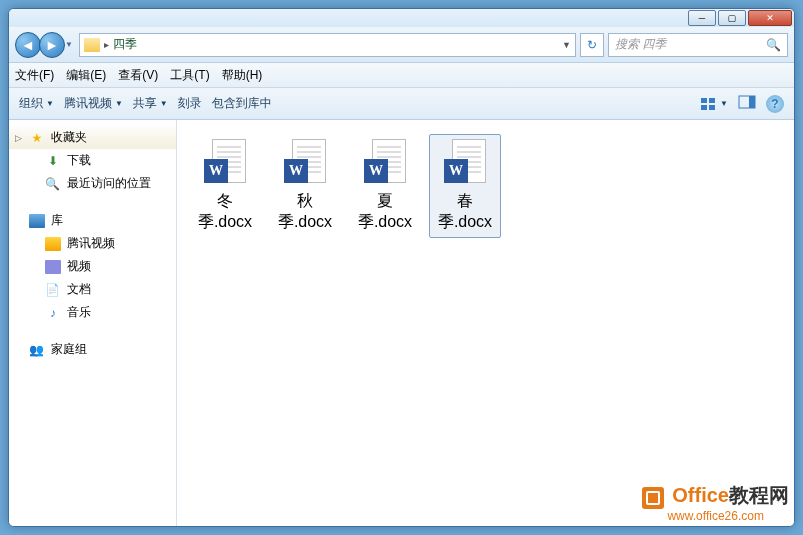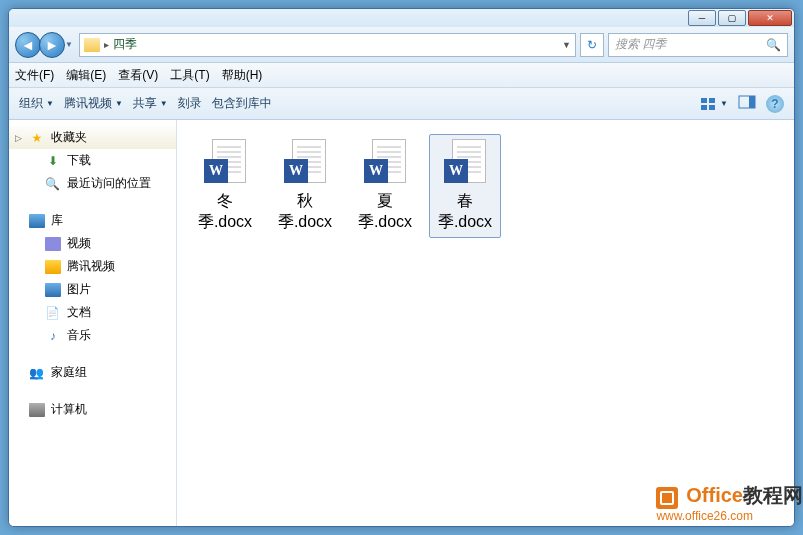--- a/index.html
+++ b/index.html
@@ -68,24 +68,24 @@
 .file-icon { width: 42px; height: 48px; position: relative; }
 .file-icon .page { position: absolute; width: 34px; height: 44px; background: #fff; border: 1px solid #bbb; top: 0; right: 0; }
 .file-icon .page::before { content:""; position: absolute; top: 6px; left: 4px; right: 4px; height: 2px; background: #ddd; box-shadow: 0 5px #ddd, 0 10px #ddd, 0 15px #ddd, 0 20px #ddd, 0 25px #ddd; }
 .file-icon .badge { position: absolute; width: 24px; height: 24px; background: #2b579a; bottom: 4px; left: 0; display: flex; align-items: center; justify-content: center; color: #fff; font-weight: bold; font-size: 14px; font-family: Georgia, serif; }
 .file-name { font-size: 16px; text-align: center; }
 
 
 .status { height: 44px; background: linear-gradient(#f2f7fb,#e2edf6); border-top: 1px solid #c8d8e8; display: flex; align-items: center; padding: 0 10px; gap: 12px; font-size: 12px; color: #3a5a7a; }
 .status .folder-big { width: 40px; height: 32px; background: linear-gradient(#fff3c8,#f5d977); border-radius: 2px; border: 1px solid #d8bc5a; }
 
-.watermark { position: absolute; right: 0; bottom: 12px; font-size: 14px; padding-left: 24px; }
+.watermark { position: absolute; right: 14px; bottom: 12px; font-size: 14px; padding-left: 24px; }
 .watermark .t1 { color: #e67817; font-weight: bold; font-size: 20px; }
 .watermark .t1b { color: #333; font-weight: bold; font-size: 20px; }
-.watermark .t2 { color: #e67817; font-size: 12px; display: block; text-align: left; }
+.watermark .t2 { color: #e67817; font-size: 12px; display: block; text-align: center; }
 .wm-ic { display: inline-block; width: 22px; height: 22px; background: #e67817; border-radius: 3px; vertical-align: middle; margin-right: 4px; position: relative; }
 .wm-ic::after { content:""; position: absolute; width: 10px; height: 10px; border: 2px solid #fff; border-radius: 2px; top: 4px; left: 4px; }
 </style>
 </head>
 <body>
 
 <div class="window">
 
   <div class="titlebar">
     <div class="win-btns">
@@ -173,52 +173,42 @@
             <span class="ic ic-recent">🔍</span>
             <span>最近访问的位置</span>
           </div>
       </div>
       <div class="side-group">
         <div class="side-head">
           <span class="ic ic-lib"></span>
           <span>库</span>
         </div>
         <div class="side-item">
+            <span class="ic ic-ten"></span>
+            <span>腾讯视频</span>
+          </div>
+        <div class="side-item">
             <span class="ic ic-vid"></span>
             <span>视频</span>
-          </div>
-        <div class="side-item">
-            <span class="ic ic-ten"></span>
-            <span>腾讯视频</span>
-          </div>
-        <div class="side-item">
-            <span class="ic ic-pic"></span>
-            <span>图片</span>
           </div>
         <div class="side-item">
             <span class="ic ic-doc">📄</span>
             <span>文档</span>
           </div>
         <div class="side-item">
             <span class="ic ic-music">♪</span>
             <span>音乐</span>
           </div>
       </div>
       <div class="side-group">
         <div class="side-head">
           <span class="ic ic-home">👥</span>
           <span>家庭组</span>
         </div>
       </div>
-      <div class="side-group">
-        <div class="side-head">
-          <span class="ic ic-comp"></span>
-          <span>计算机</span>
-        </div>
-      </div>
     </div>
 
     <div class="content">
       <div class="file">
         <div class="file-icon">
             <div class="page"></div>
             <div class="badge">W</div>
           </div>
         <div class="file-name">冬季.docx</div>
       </div>

